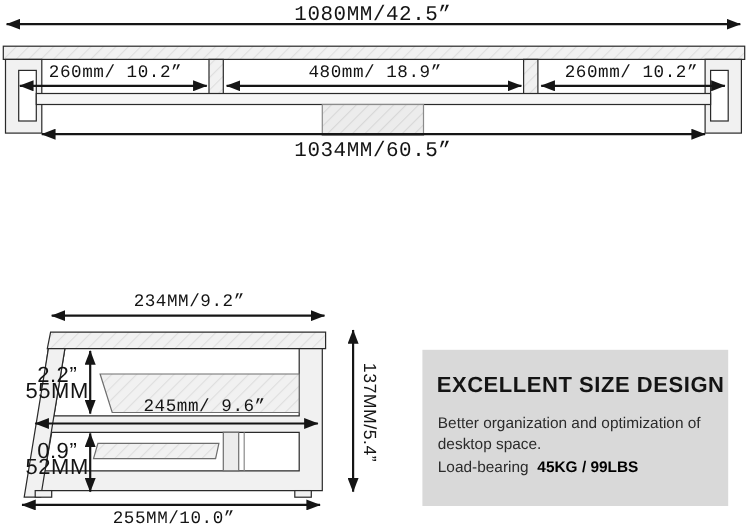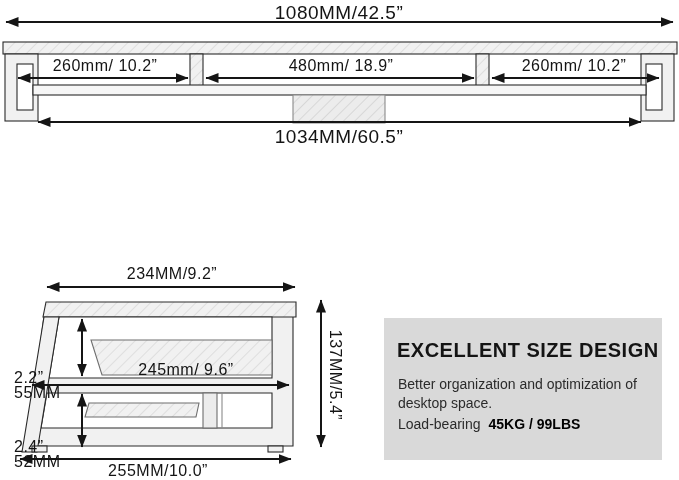--- a/index.html
+++ b/index.html
@@ -1,23 +1,23 @@
 <!DOCTYPE html>
 <html><head>
 <meta charset="utf-8">
 <style>
   html,body{margin:0;padding:0;background:#ffffff;}
   .stage{position:relative;width:679px;height:480px;background:#fff;overflow:hidden;
          font-family:"Liberation Sans",sans-serif;color:#111;}
   svg{position:absolute;left:0;top:0;}
   .lbl{position:absolute;white-space:nowrap;color:#141414;letter-spacing:.5px;}
-  .ctr{transform:translateX(-50%);}
+  .ctr{transform:translateX(-50%);font-family:Liberation Mono, monospace;}
   .big{font-size:19px;}
   .med{font-size:16px;}
-  .sm2{font-size:16px;line-height:15px;text-align:left;margin-top:36px;}
+  .sm2{font-size:20px;line-height:15px;text-align:center;}
   .rot{transform:translate(-50%,-50%) rotate(90deg);transform-origin:center;}
   .infobox{position:absolute;left:384px;top:318px;width:278px;height:142px;background:#d9d9d9;}
   .info-title{position:absolute;left:13px;top:21px;font-size:20px;font-weight:bold;
               letter-spacing:.5px;color:#141414;white-space:nowrap;}
   .info-body{position:absolute;left:14px;top:57px;font-size:14px;line-height:19px;color:#2b2b2b;}
   .info-load{margin-top:2px;}
   .info-load b{margin-left:8px;color:#000000;}
 </style>
 </head>
 <body>
@@ -92,21 +92,21 @@
   <div class="lbl med ctr" style="left:172px;top:265px;">234MM/9.2”</div>
 
   <div class="lbl sm2" style="left:14px;top:334px;width:76px;">
     <div>2.2”</div>
     <div>55MM</div>
   </div>
 
   <div class="lbl med ctr" style="left:186px;top:361px;">245mm/ 9.6”</div>
 
   <div class="lbl sm2" style="left:14px;top:403px;width:76px;">
-    <div>2.4”</div>
+    <div>0.9”</div>
     <div>52MM</div>
   </div>
 
   <div class="lbl med ctr" style="left:158px;top:462px;">255MM/10.0”</div>
 
   <div class="lbl med rot" style="left:335px;top:375px;">137MM/5.4”</div>
 
   <div class="infobox">
     <div class="info-title">EXCELLENT SIZE DESIGN</div>
     <div class="info-body">

